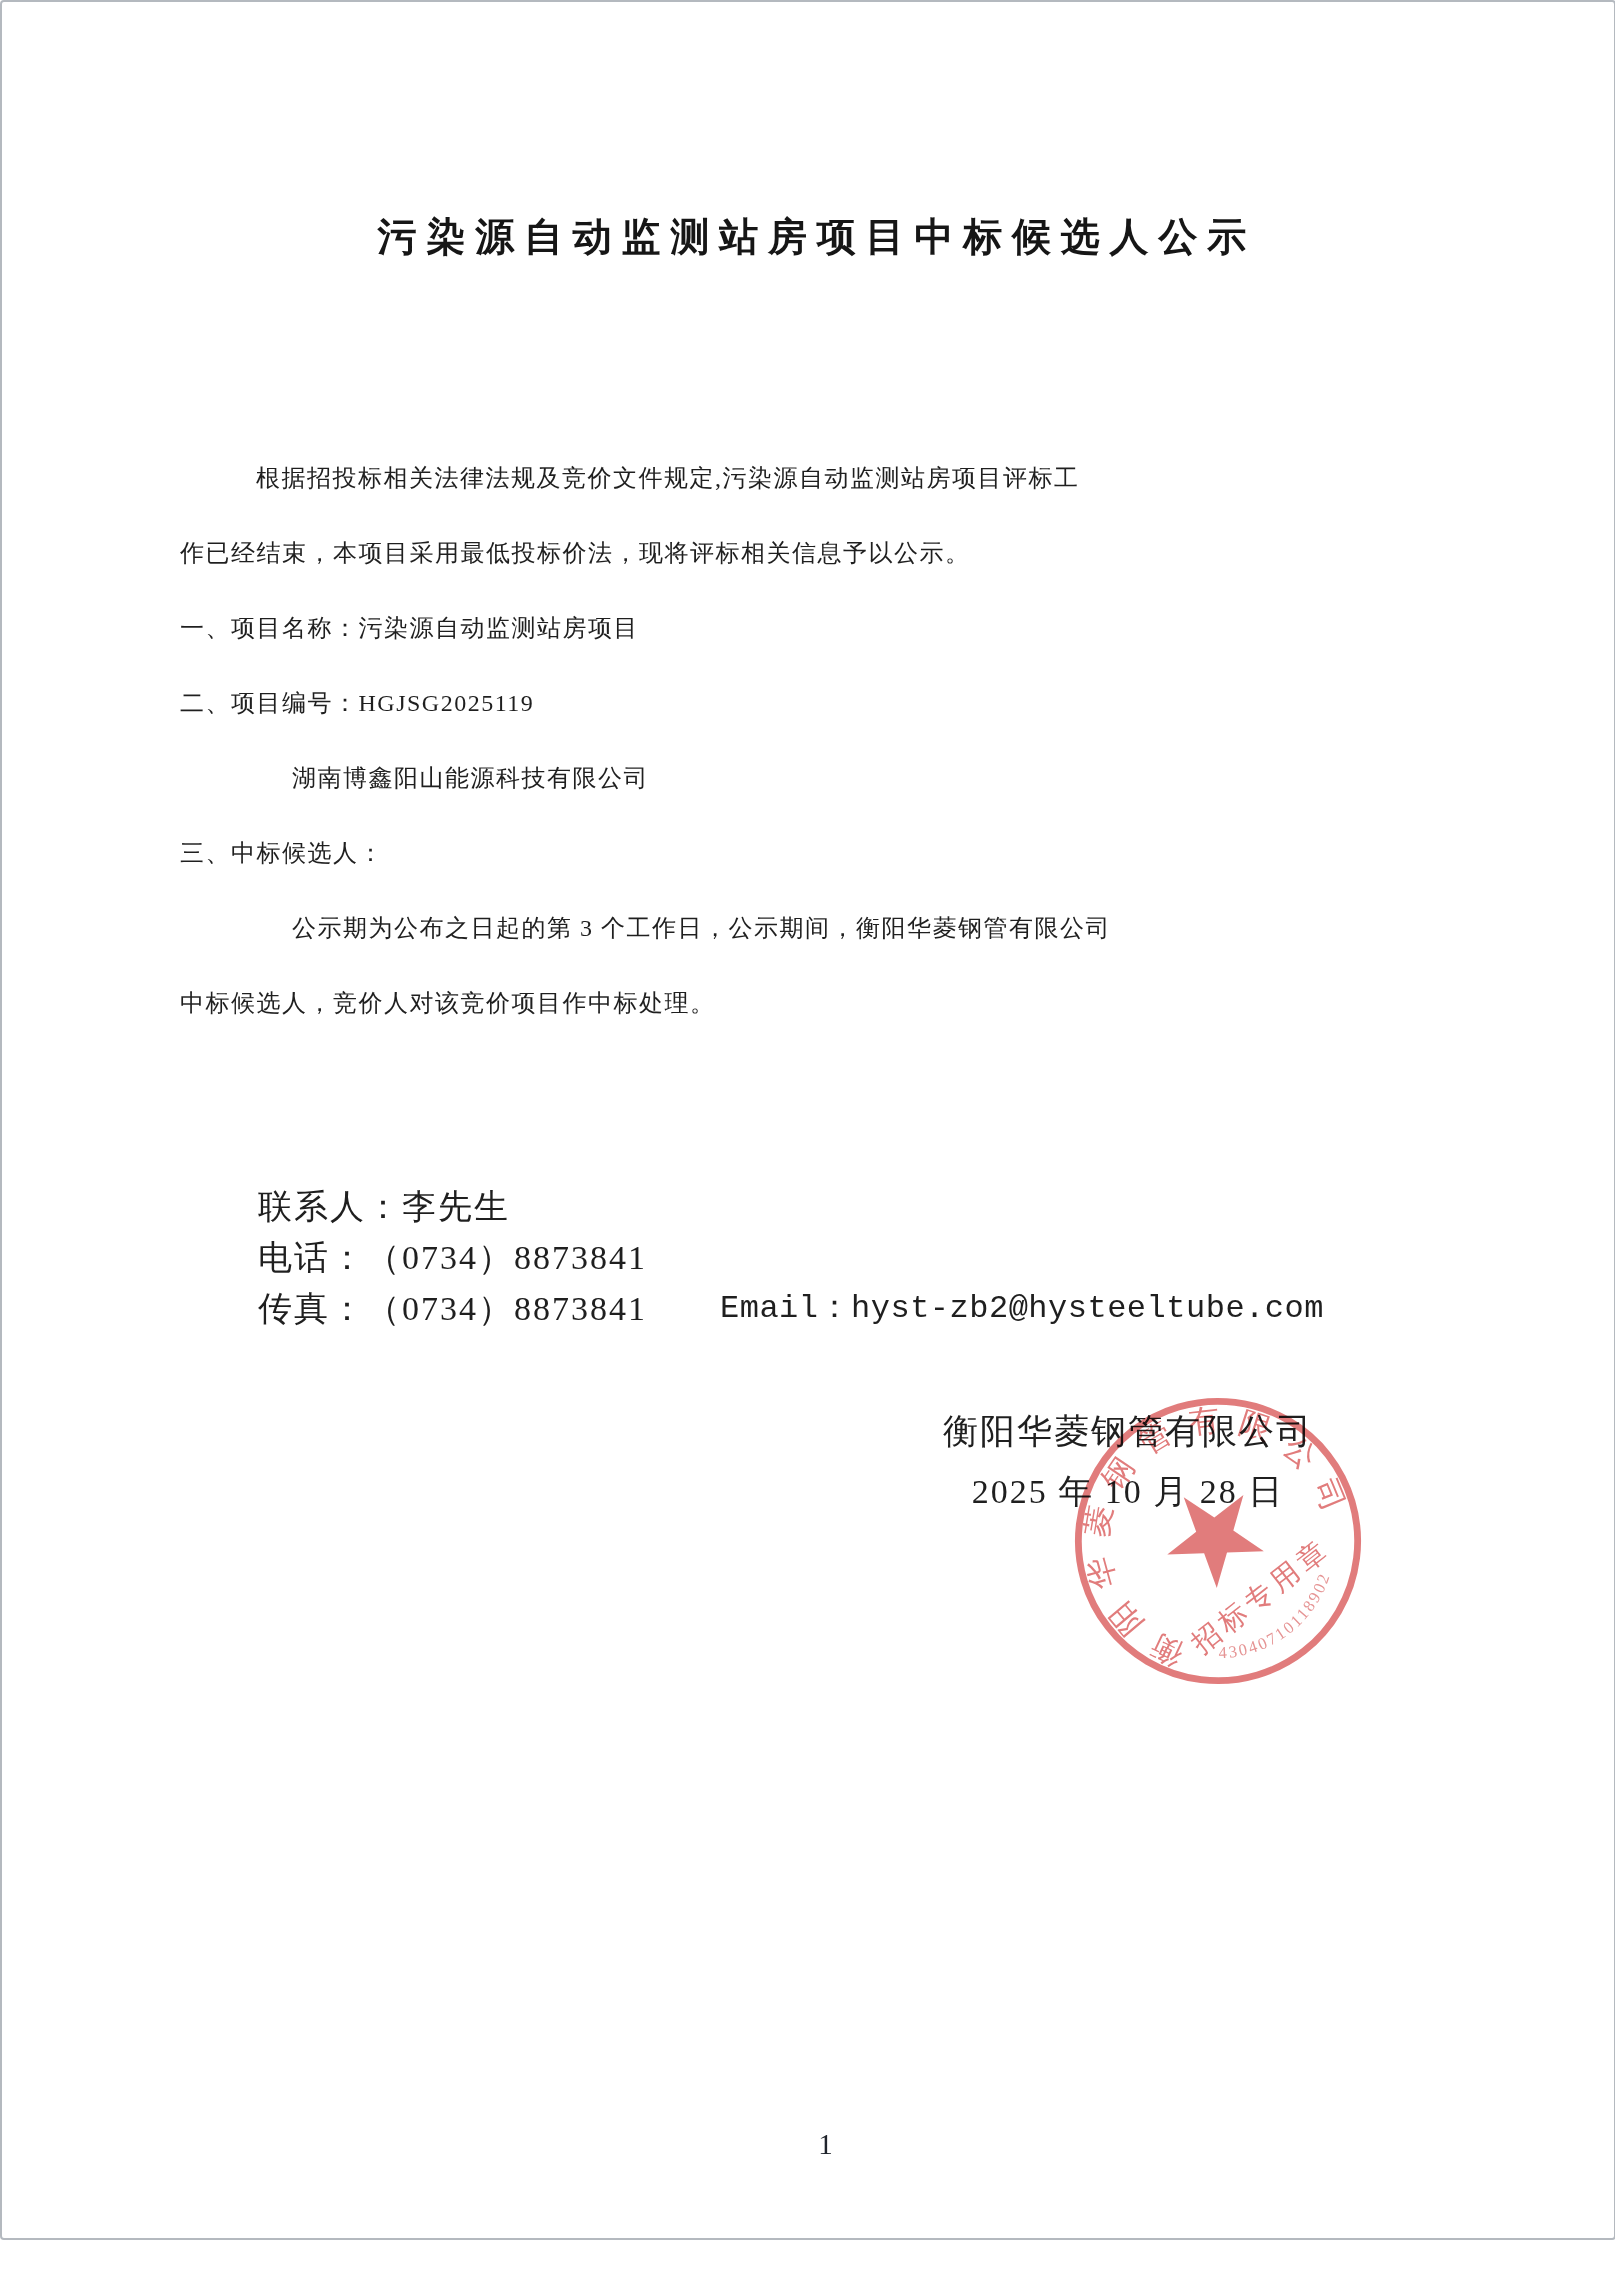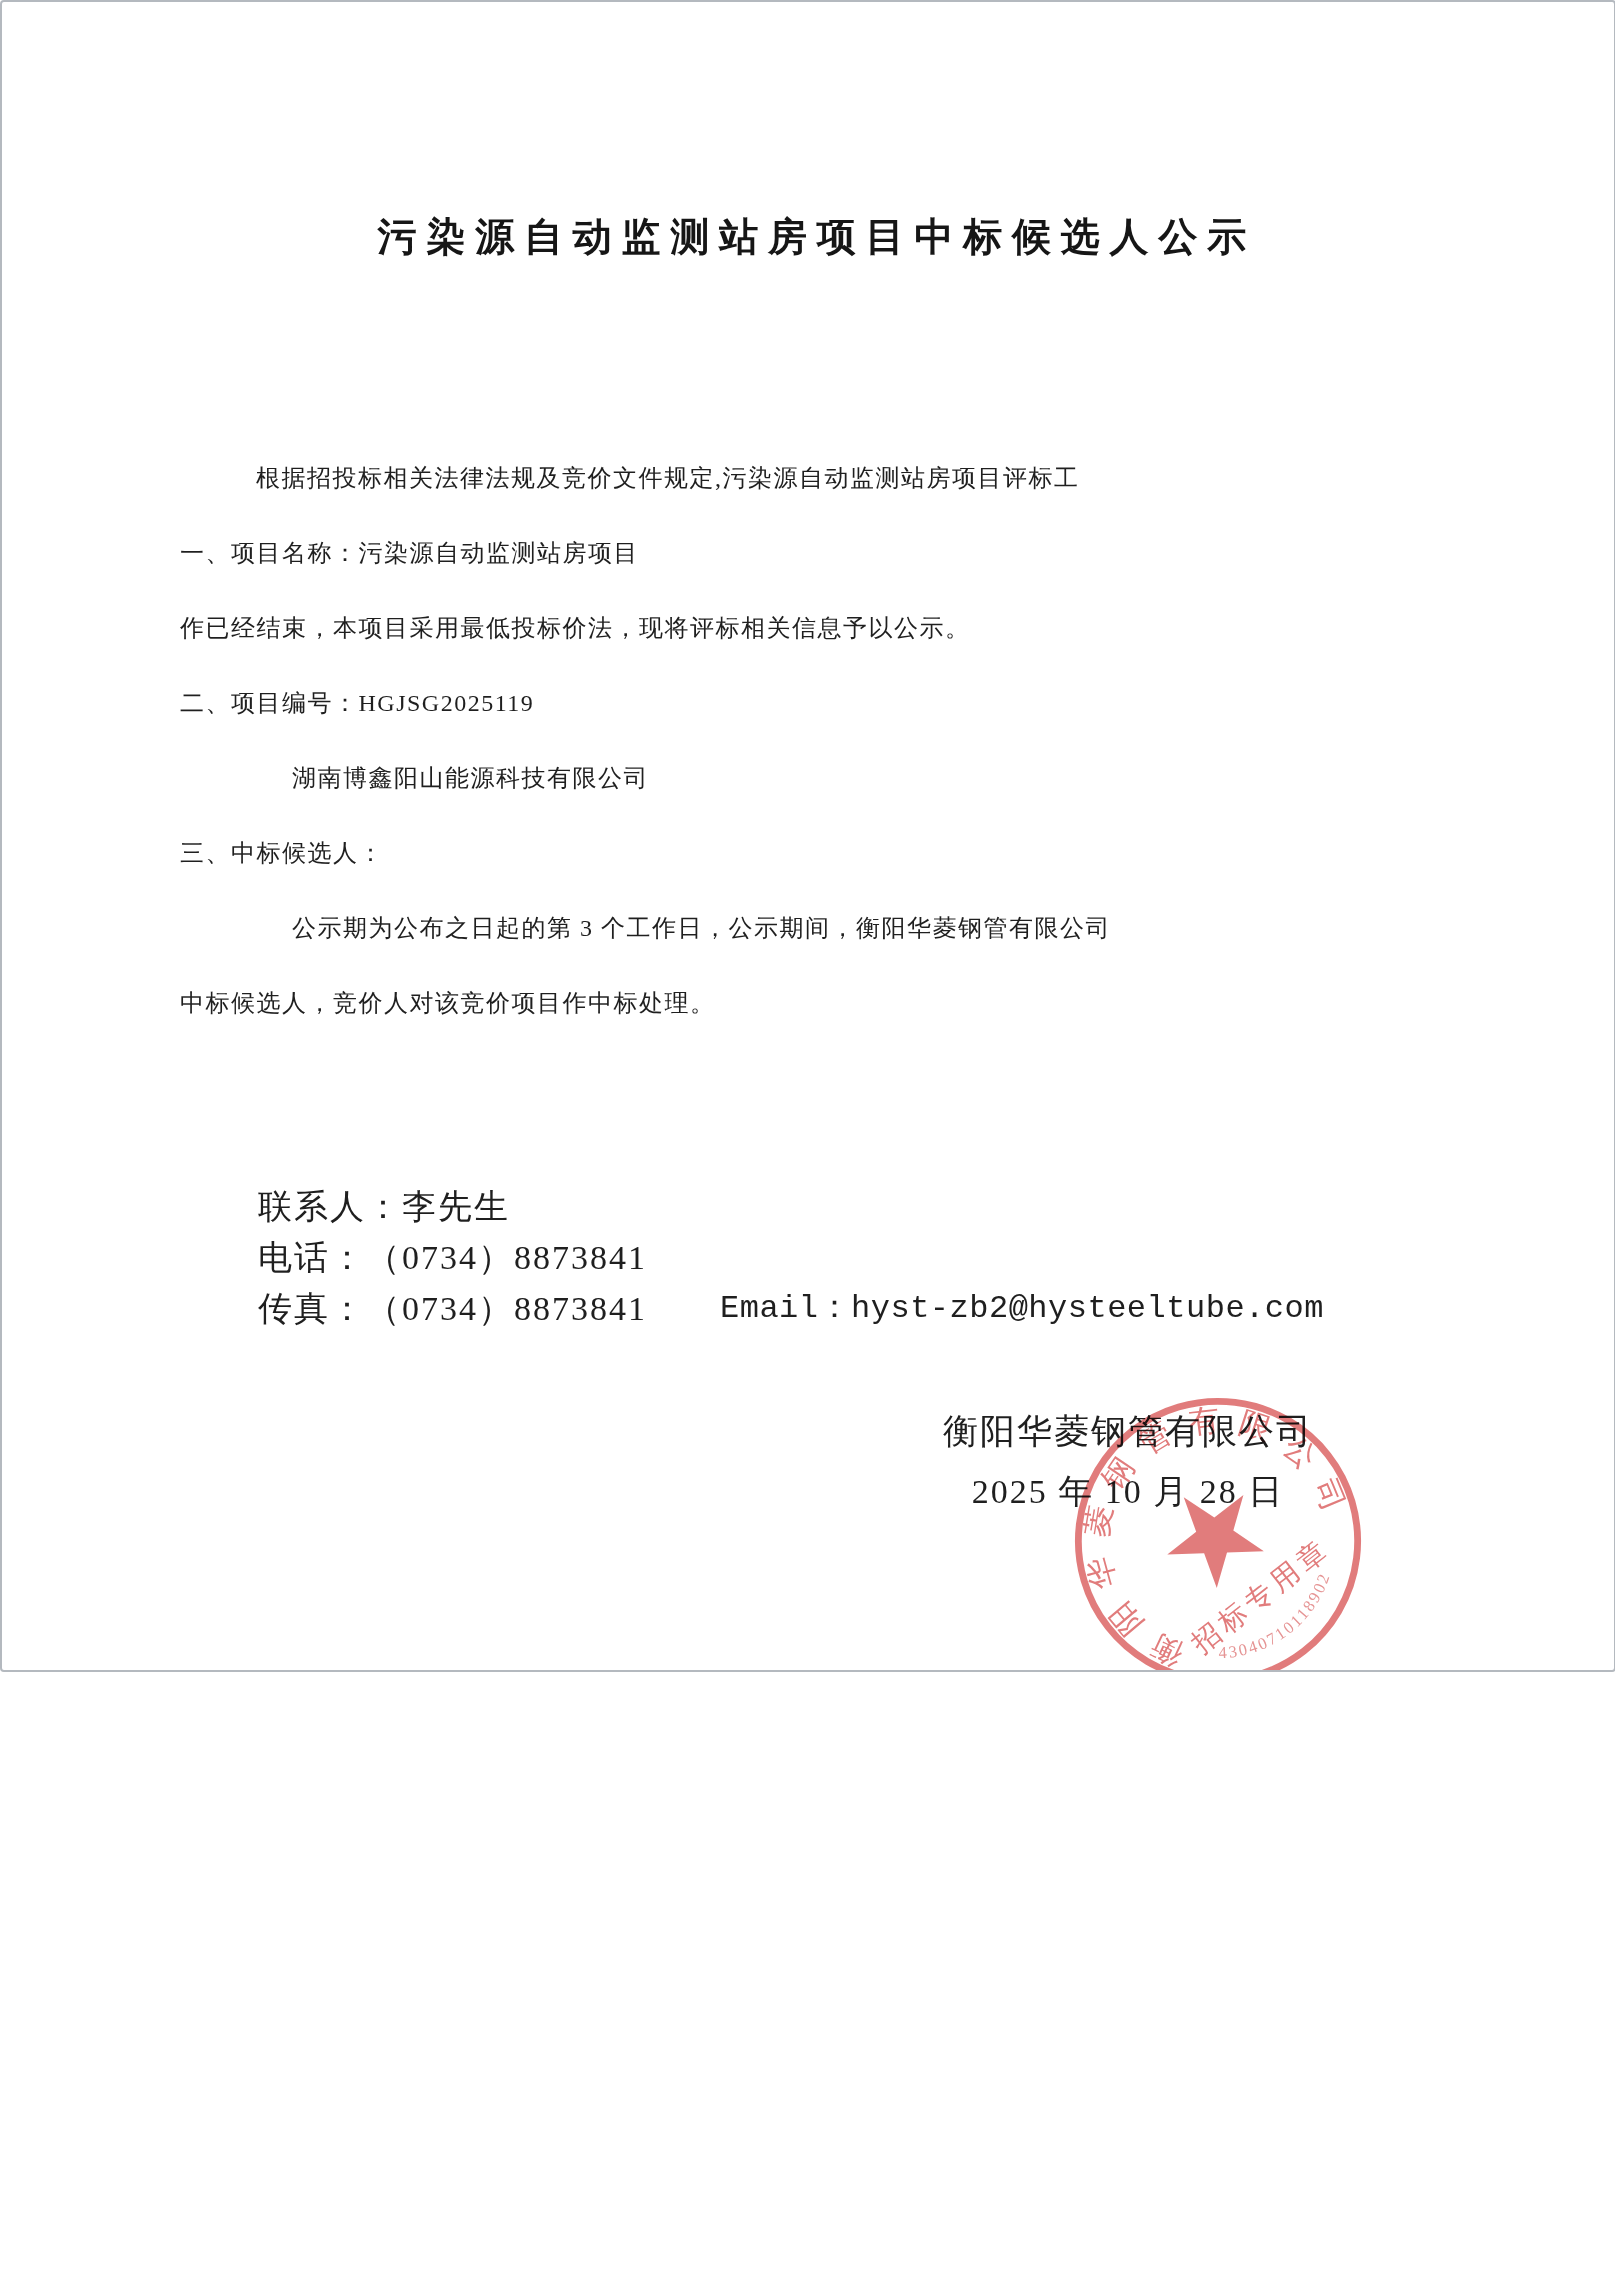--- a/index.html
+++ b/index.html
@@ -1,18 +1,18 @@
 <!DOCTYPE html>
 <html><head>
 <meta charset="utf-8">
 <style>
   html,body{margin:0;padding:0;background:#ffffff;}
   .page{
     position:relative;
-    width:1616px;height:1672px;
+    width:1616px;height:2240px;
     background:#ffffff;
     border:2px solid #b4b9bf;
     border-radius:3.9px;
     box-sizing:border-box;
     font-family:"Liberation Serif","DejaVu Serif",serif;
     color:#1f1f1f;
     overflow:hidden;
   }
   .title{
     position:absolute;top:208px;left:0;right:0;
@@ -58,22 +58,22 @@
 </style>
 </head>
 <body>
 
 <div class="page">
 
   <div class="title">污染源自动监测站房项目中标候选人公示</div>
 
   <div class="body-text">
     <div class="line ind-a">根据招投标相关法律法规及竞价文件规定,污染源自动监测站房项目评标工</div>
+    <div class="line">作已经结束，本项目采用最低投标价法，现将评标相关信息予以公示。</div>
     <div class="line">一、项目名称：污染源自动监测站房项目</div>
-    <div class="line">作已经结束，本项目采用最低投标价法，现将评标相关信息予以公示。</div>
     <div class="line">二、项目编号：HGJSG2025119</div>
     <div class="line ind-b">湖南博鑫阳山能源科技有限公司</div>
     <div class="line">三、中标候选人：</div>
     <div class="line ind-b">公示期为公布之日起的第 3 个工作日，公示期间，衡阳华菱钢管有限公司</div>
     <div class="line">中标候选人，竞价人对该竞价项目作中标处理。</div>
   </div>
 
   <div class="contact">
     <div class="contact-row">联系人：李先生</div>
     <div class="contact-row">电话：（0734）8873841</div>

